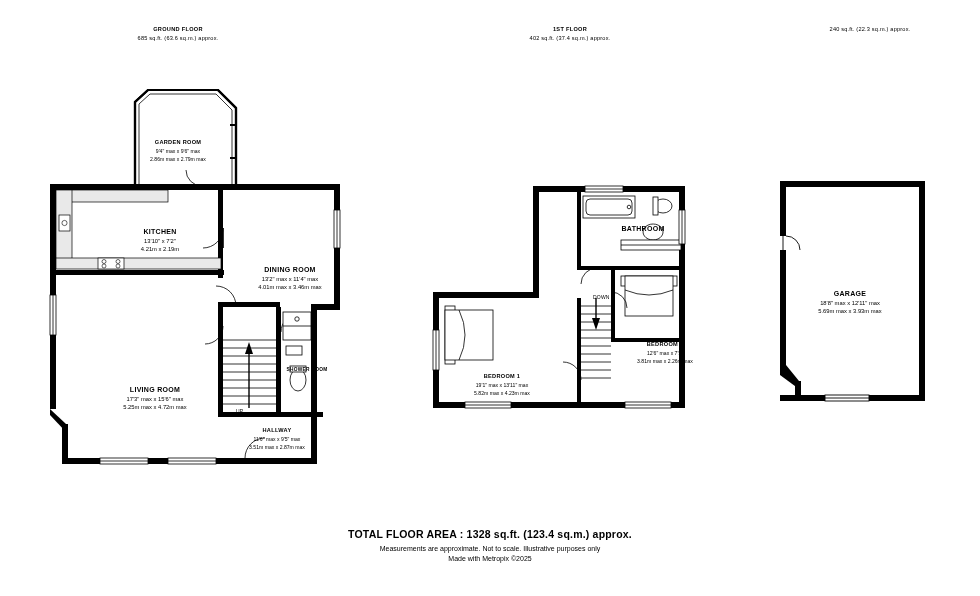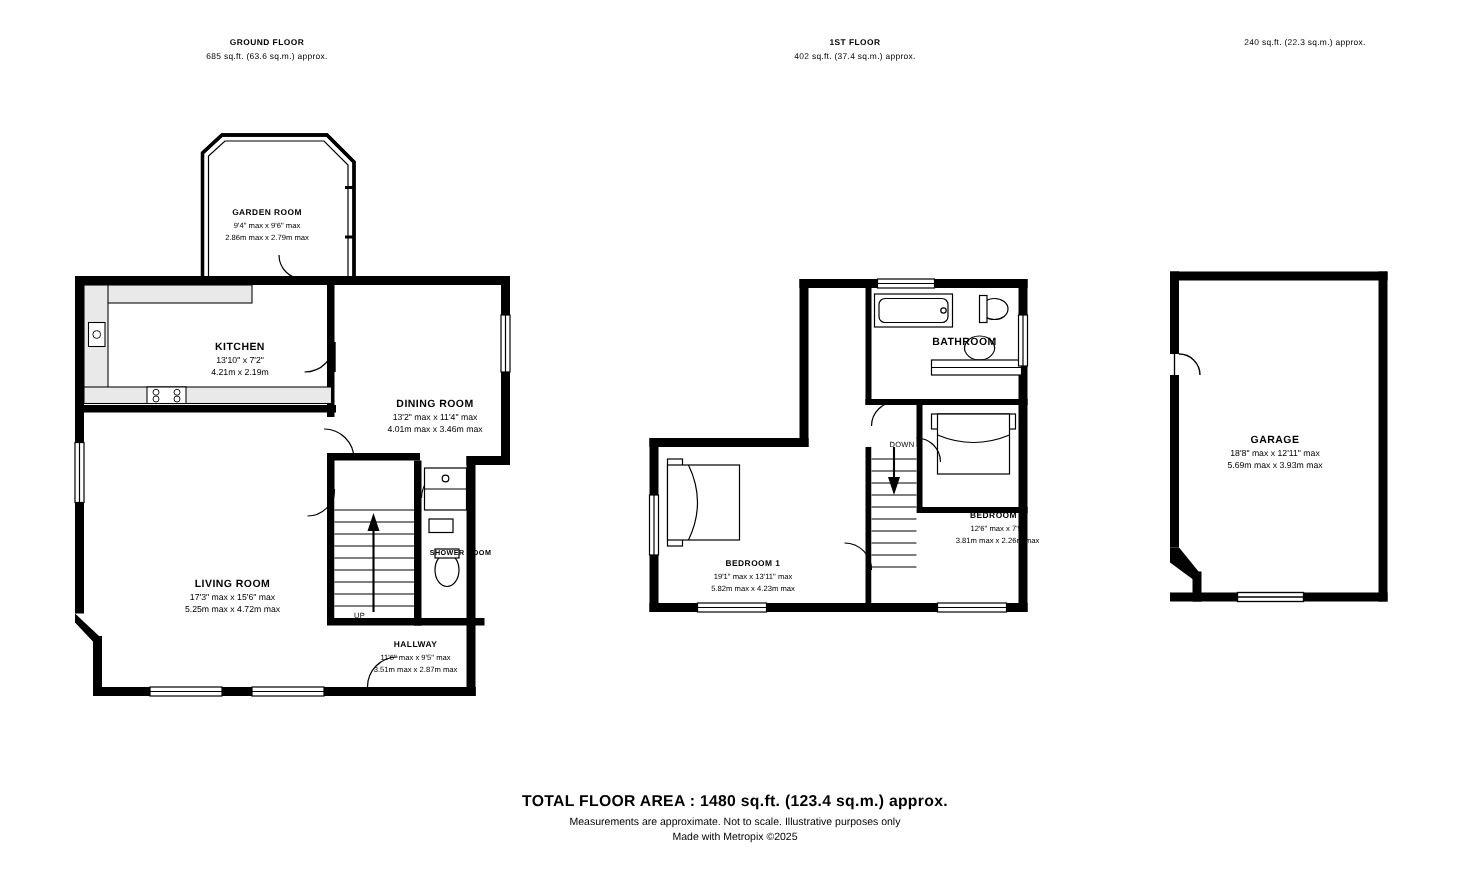--- a/index.html
+++ b/index.html
@@ -382,18 +382,18 @@
     </g>
   </svg>
 
   <div class="room-label" style="left:790px; top:290px; width:120px;">
     <div class="name">GARAGE</div>
     <div class="dims">18'8" max x 12'11" max</div>
     <div class="dims">5.69m max x 3.93m max</div>
   </div>
 
   <div class="footer" style="left:0; top:528px;">
-    <div class="total">TOTAL FLOOR AREA : 1480 sq.ft. (123.4 sq.m.) approx.</div>
+    <div class="total">TOTAL FLOOR AREA : 1328 sq.ft. (123.4 sq.m.) approx.</div>
     <div class="note">Measurements are approximate.  Not to scale.  Illustrative purposes only</div>
     <div class="note" style="margin-top:0;">Made with Metropix ©2025</div>
   </div>
 
 </div>
 
 </body></html>

